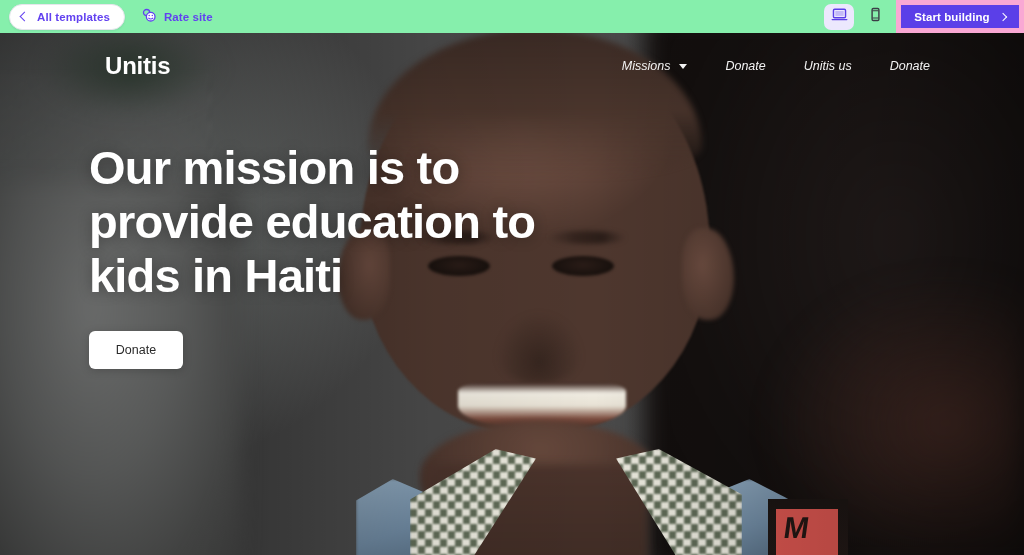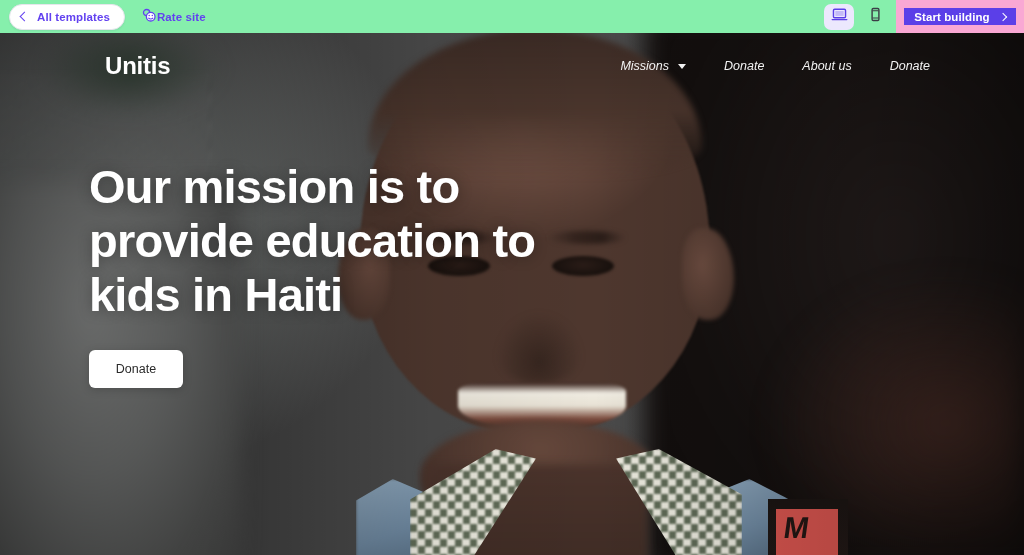--- a/index.html
+++ b/index.html
@@ -48,42 +48,42 @@
   }
   .chev-left {
     width: 7px; height: 7px;
     border-left: 1.7px solid #6241f0;
     border-bottom: 1.7px solid #6241f0;
     transform: rotate(45deg);
     margin-right: 1px;
   }
 
   .rate-site {
-    display: flex; align-items: center; 
+    display: flex; align-items: center; gap: 7px;
     cursor: pointer; white-space: nowrap;
   }
   .rate-site .label {
     font-size: 11.5px; font-weight: bold; color: #6241f0;
     letter-spacing: .1px;
   }
 
   .device-btn {
     width: 30px; height: 26px;
     border-radius: 7px;
     display: flex; align-items: center; justify-content: center;
     cursor: pointer;
     background: transparent;
   }
   .device-btn.active { background: #ece8fd; }
 
   .start-wrap {
     position: relative;
     height: 33px;
     width: 128px;
-    border: 8px solid #f9a8d4;
+    border: 5px solid #f9a8d4;
     background: #ff0000;
     display: flex;
     align-items: stretch;
   }
   .start-btn {
     flex: 1;
     background: #5b3fe8;
     display: flex;
     align-items: center;
     justify-content: center;
@@ -294,21 +294,21 @@
   .caret {
     width: 0; height: 0;
     border-left: 4.5px solid transparent;
     border-right: 4.5px solid transparent;
     border-top: 5px solid #f2f2f2;
   }
 
   
   .hero {
     position: absolute; left: 89px; top: 108px;
-    width: 520px; z-index: 10; margin-top: 19px;
+    width: 520px; z-index: 10;
   }
   .headline {
     font-size: 47px;
     line-height: 54px;
     font-weight: bold;
     color: #ffffff;
     letter-spacing: -.8px;
     text-shadow: 0 1px 14px rgba(0,0,0,.30);
   }
   .subcopy {
@@ -429,21 +429,21 @@
       <div class="nav-link">
         <span>Missions</span>
         <span class="caret"></span>
       </div>
 
       <div class="nav-link">
         <span>Donate</span>
       </div>
 
       <div class="nav-link">
-        <span>About us</span>
+        <span>Unitis us</span>
       </div>
 
       <div class="nav-link">
         <span>Donate</span>
       </div>
     </div>
   </div>
 
   <div class="hero">
     <div class="headline">Our mission is to provide education to kids in Haiti</div>

